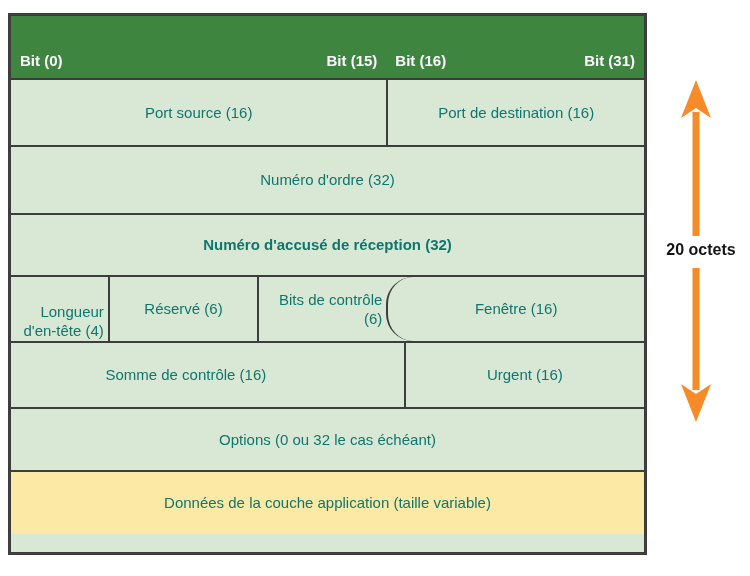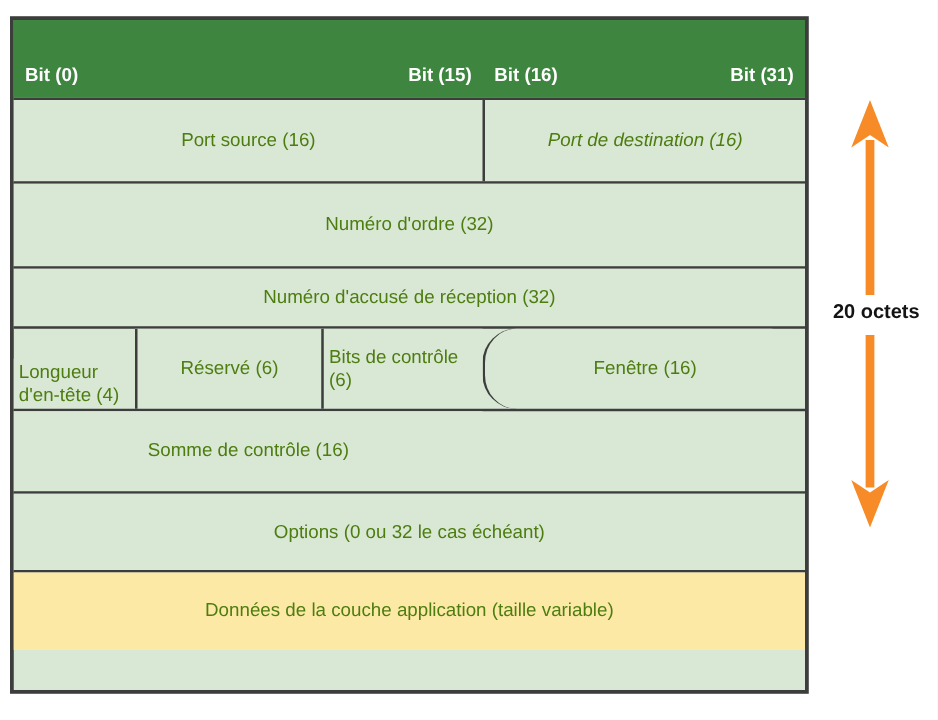--- a/index.html
+++ b/index.html
@@ -15,38 +15,38 @@
     display: flex; flex-direction: column;
     background: var(--cell-green, #d9e8d5);
   }
 
   .row { display: flex; flex-direction: row; width: 100%; }
   .row + .row { border-top: 2px solid var(--border-dark, #3d3d3d); }
 
   .row-header   { height: 62px; background: var(--header-green, #3e8540); }
   .row-r1 { height: 67px; }
   .row-r2 { height: 68px; }
-  .row-r3 { height: 48px; }
+  .row-r3 { height: 62px; font-weight: bold; }
   .row-r4 { height: 66px; }
   .row-r5 { height: 66px; gap: 43px; }
   .row-r6 { height: 63px; }
   .row-r7 { height: 64px; background: var(--data-yellow, #fce9a6); }
 
   .cell {
     display: flex; align-items: center; justify-content: center;
-    text-align: left;
-    font-size: 15px; line-height: 1.3; color: #4d7c0f;
+    text-align: right;
+    font-size: 15px; line-height: 1.3; color: #0f766e;
     background: var(--cell-green, #d9e8d5);
     padding: 2px 4px;
   }
   .cell + .cell { border-left: 2px solid var(--border-dark, #3d3d3d); }
 
   .w-full  { width: 100%; }
   .w-left  { width: 59.3%; }
-  .w-right { width: 40.7%; font-style: italic; }
+  .w-right { width: 40.7%; }
   .w-c1 { width: 15.3%; margin-top: 24px; }
   .w-c2 { width: 23.6%; }
   .w-c3 { width: 20.4%; }
   .w-c4 { width: 40.7%; border-radius: 27px; }
 
   .cell-yellow { background: var(--data-yellow, #fce9a6); }
 
   .header-half {
     display: flex; align-items: flex-end; justify-content: space-between;
     padding: 0 9px 9px 9px;
@@ -104,20 +104,21 @@
 
     <div class="row row-r4">
       <div class="cell w-c1">Longueur d'en-tête (4)</div>
       <div class="cell w-c2">Réservé (6)</div>
       <div class="cell w-c3">Bits de contrôle (6)</div>
       <div class="cell w-c4">Fenêtre (16)</div>
     </div>
 
     <div class="row row-r5">
       <div class="cell w-left">Somme de contrôle (16)</div>
+      <div class="cell w-right">Urgent (16)</div>
     </div>
 
     <div class="row row-r6">
       <div class="cell w-full">Options (0 ou 32 le cas échéant)</div>
     </div>
 
     <div class="row row-r7">
       <div class="cell w-full cell-yellow">Données de la couche application (taille variable)</div>
     </div>
 

